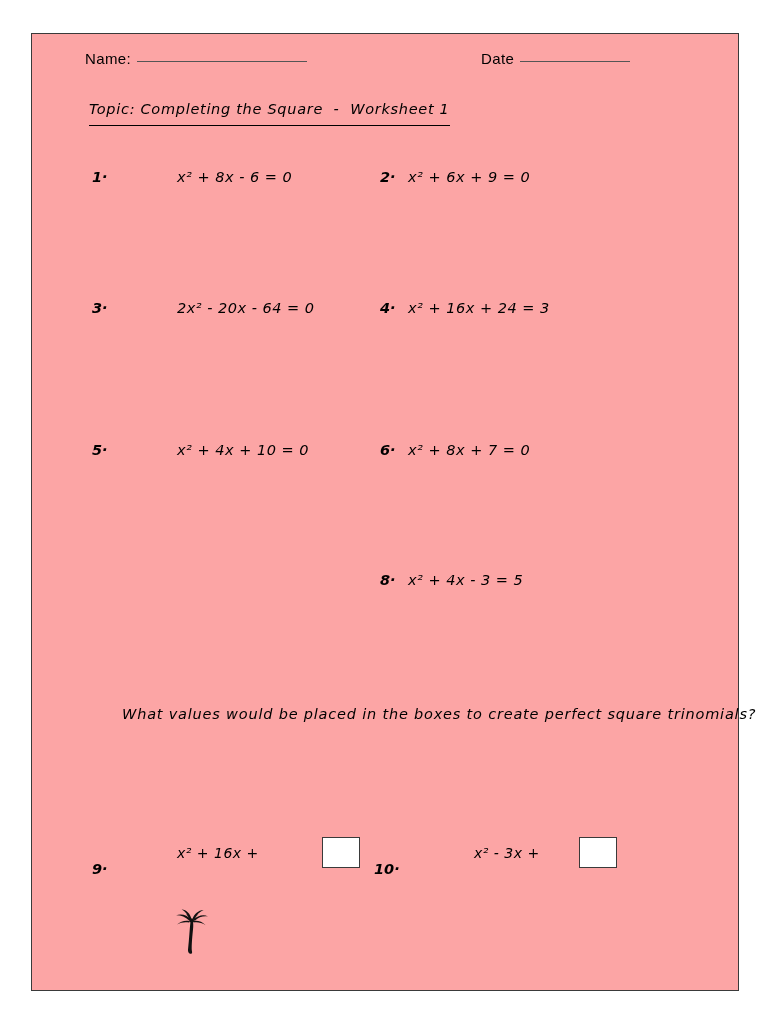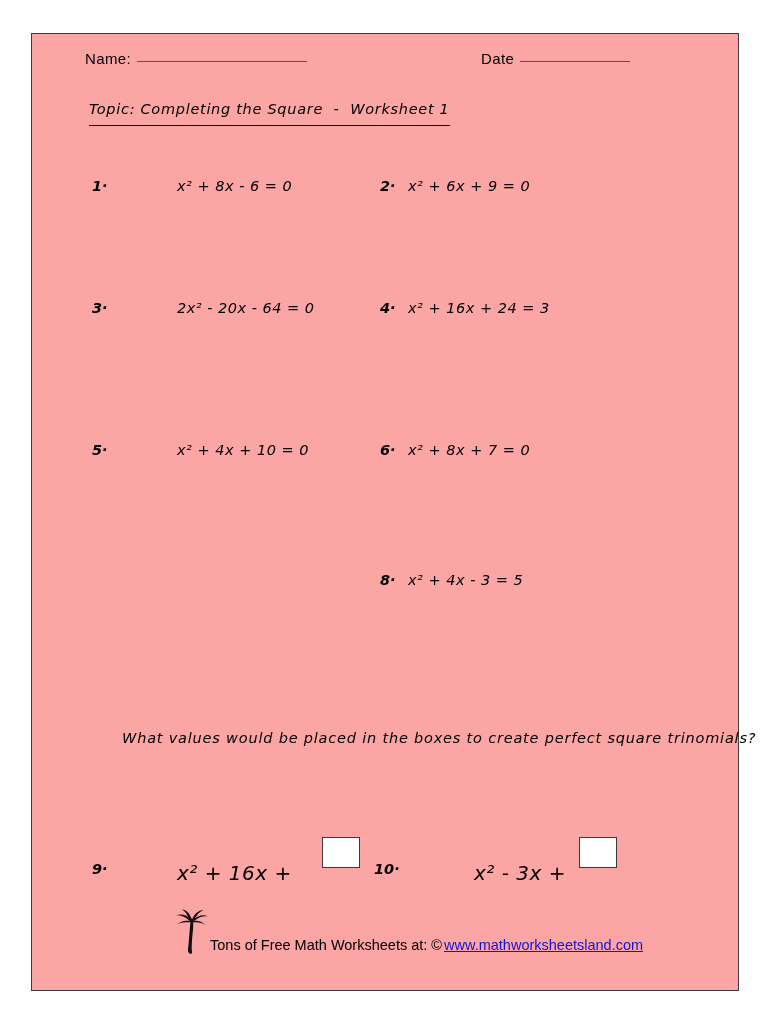--- a/index.html
+++ b/index.html
@@ -126,21 +126,20 @@
   #boxes-prompt {
     position: absolute;
     left: 90px;
     top: 672px;
     font-family: "DejaVu Sans", sans-serif;
     font-style: italic;
     font-size: 14.5px;
     color: #000000;
     letter-spacing: 0.8px;
     white-space: nowrap;
-    margin-top: 24px;
   }
 
   
   #box-row {
     position: absolute;
     left: 0;
     top: 795px;
     width: 100%;
     height: 50px;
   }
@@ -158,24 +157,24 @@
     left: 0;
     top: 32px;
     font-family: "DejaVu Sans", sans-serif;
     font-style: italic;
     font-weight: bold;
     font-size: 14.5px;
     color: #000000;
   }
   .box-expression {
     position: absolute;
-    top: 32px;
-    font-family: "DejaVu Sans", sans-serif;
-    font-style: italic;
-    font-size: 20px;
+    top: 16px;
+    font-family: "DejaVu Sans", sans-serif;
+    font-style: italic;
+    font-size: 14px;
     color: #000000;
     letter-spacing: 0.5px;
     white-space: pre;
   }
   #box-expression-9  { left: 85px;  }
   #box-expression-10 { left: 100px; }
 
   .answer-box {
     position: absolute;
     top: 8px;
@@ -232,21 +231,21 @@
     <div id="date-field">
       <span class="field-label">Date</span><span class="field-rule" id="date-rule"></span>
     </div>
 
   </div>
 
   <div id="topic-heading">Topic: Completing the Square  -  Worksheet 1</div>
 
   <div id="problems">
 
-    <div class="problem-row" style="top:144px;text-decoration:underline;">
+    <div class="problem-row" style="top:135px;text-decoration:underline;">
       <div class="problem problem-left">
         <span class="problem-number">1·</span><span class="problem-expression expr-pad-a">x² + 8x - 6 = 0</span>
       </div>
       <div class="problem problem-right">
         <span class="problem-number">2·</span><span class="problem-expression expr-pad-b">x² + 6x + 9 = 0</span>
       </div>
     </div>
 
     <div class="problem-row" style="top:266px;">
       <div class="problem problem-left">
@@ -302,19 +301,16 @@
         <path d="M18.4 10.1 C20.2 4.8 24.3 1.3 29.6 0.9 C25.8 2.4 22.4 5.6 20.3 10.4 Z"></path>
         <path d="M19.2 10.8 C23.8 6.5 29.4 5.0 34.0 7.4 C29.4 6.6 24.6 8.0 20.8 11.7 Z"></path>
         <path d="M18.8 12.1 C23.4 11.2 28.2 12.6 31.6 16.2 C27.6 13.6 23.2 12.8 19.6 13.6 Z"></path>
         <path d="M16.0 12.2 C11.4 11.1 6.6 12.2 3.0 15.6 C7.0 13.2 11.4 12.6 15.2 13.6 Z"></path>
         <path d="M17.0 11.0 C16.0 8.2 14.2 6.2 11.8 5.0 C14.0 7.0 15.4 9.0 16.2 11.6 Z"></path>
         <path d="M19.0 11.2 C20.2 8.4 22.0 6.4 24.4 5.2 C22.0 7.2 20.4 9.2 19.8 11.8 Z"></path>
         <ellipse cx="17.6" cy="11.6" rx="2.3" ry="2.0"></ellipse>
       </g>
     </svg>
 
-    <div id="footer-text-line">
-      <span>Tons of Free Math Worksheets at: ©</span><a id="footer-link" href="#">www.mathworksheetsland.com</a>
-    </div>
 
   </div>
 
 </div>
 
 </body></html>

